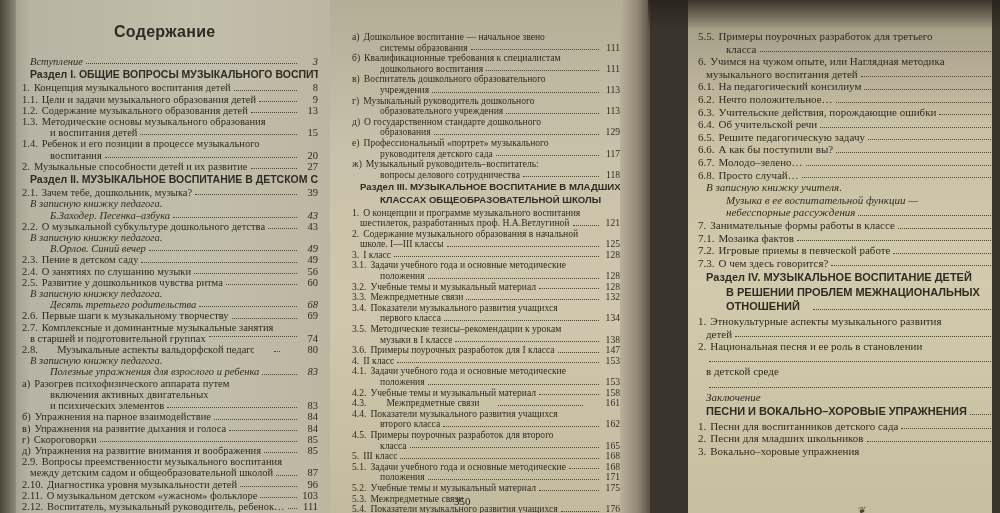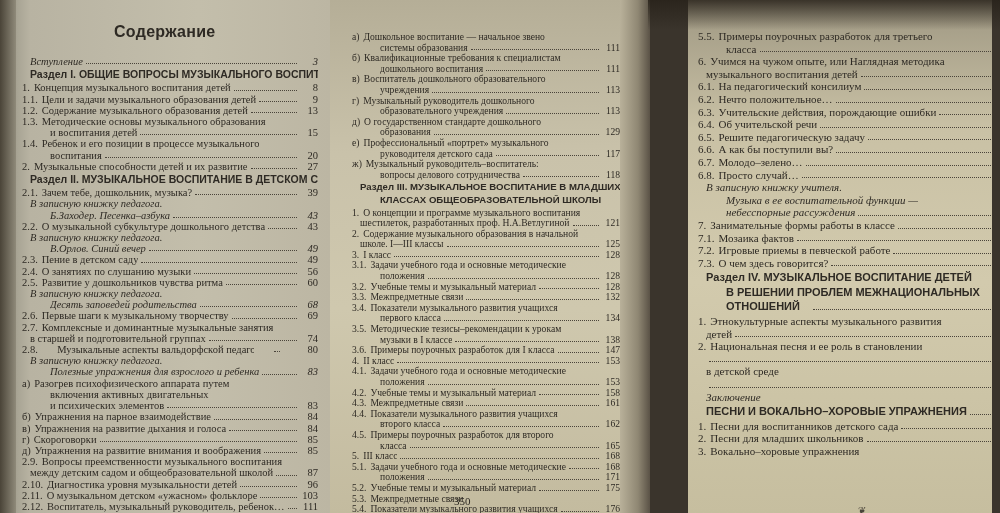--- a/index.html
+++ b/index.html
@@ -149,35 +149,35 @@
         <div class="row" style="padding-left: 0px;">
           <span class="num">2.5.</span>
           <span class="lbl">Развитие у дошкольников чувства ритма</span>
           <span class="dots"></span>
           <span class="pg">60</span>
         </div>
         <div class="row" style="padding-left: 8px;">
           <span class="lbl it">В записную книжку педагога.</span>
         </div>
         <div class="row" style="padding-left: 28px;">
-          <span class="lbl it">Десять заповедей родительства</span>
+          <span class="lbl it">Десять третьего родительства</span>
           <span class="dots"></span>
           <span class="pg it">68</span>
         </div>
         <div class="row" style="padding-left: 0px;">
           <span class="num">2.6.</span>
           <span class="lbl">Первые шаги к музыкальному творчеству</span>
           <span class="dots"></span>
           <span class="pg">69</span>
         </div>
         <div class="row" style="padding-left: 0px;">
           <span class="num">2.7.</span>
           <span class="lbl">Комплексные и доминантные музыкальные занятия</span>
         </div>
-        <div class="row" style="padding-left: 8px;">
+        <div class="row" style="padding-left: 8px; align-items: center;">
           <span class="lbl">в старшей и подготовительной группах</span>
           <span class="dots"></span>
           <span class="pg">74</span>
         </div>
         <div class="row" style="padding-left: 0px; gap: 17px;">
           <span class="num">2.8.</span>
           <span class="lbl">Музыкальные аспекты вальдорфской педагогики</span>
           <span class="dots"></span>
           <span class="pg">80</span>
         </div>
@@ -409,21 +409,21 @@
           <span class="lbl">положения</span>
           <span class="dots"></span>
           <span class="pg">153</span>
         </div>
         <div class="row" style="padding-left: 0px;">
           <span class="num">4.2.</span>
           <span class="lbl">Учебные темы и музыкальный материал</span>
           <span class="dots"></span>
           <span class="pg">158</span>
         </div>
-        <div class="row" style="padding-left: 0px;">
+        <div class="row" style="padding-left: 0px; gap: 16px;">
           <span class="num">4.3.</span>
           <span class="lbl">Межпредметные связи</span>
           <span class="dots"></span>
           <span class="pg">161</span>
         </div>
         <div class="row" style="padding-left: 0px;">
           <span class="num">4.4.</span>
           <span class="lbl">Показатели музыкального развития учащихся</span>
         </div>
         <div class="row" style="padding-left: 28px;">

